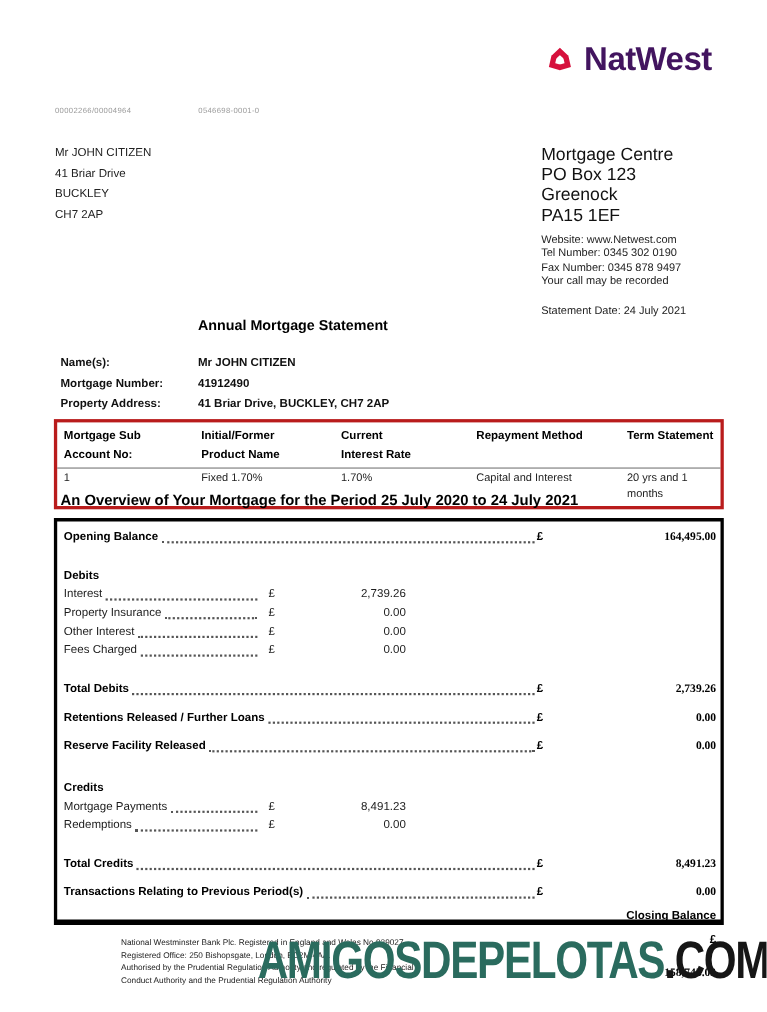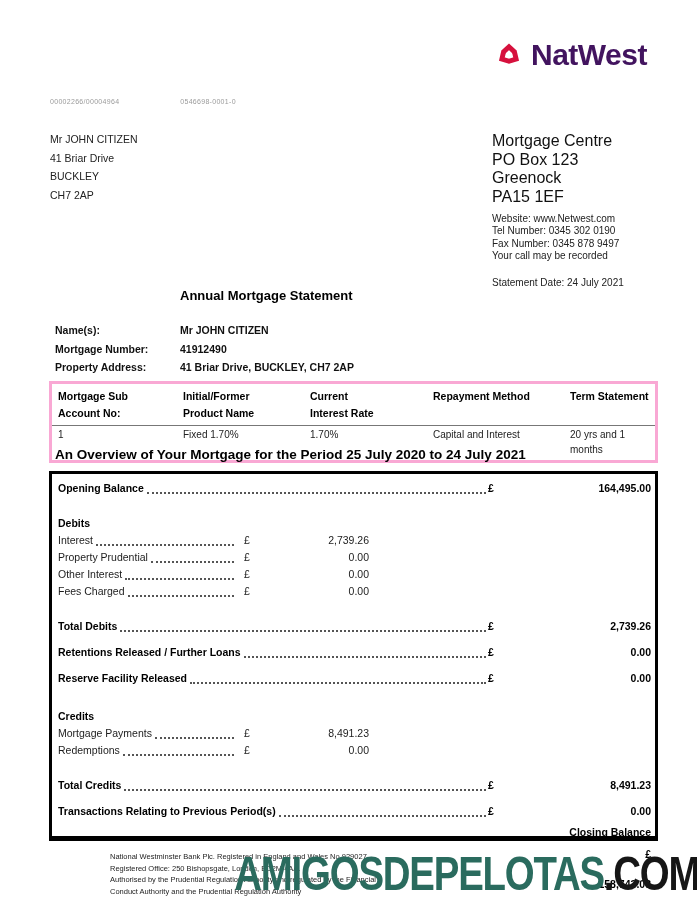--- a/index.html
+++ b/index.html
@@ -28,40 +28,40 @@
   .contact .info { margin-top:7px; font-size:10px; line-height:12.4px; color:#222; }
   .contact .stmt-date { margin-top:14px; font-size:10px; color:#222; }
 
   
   .doc-title { position:absolute; top:288px; left:180px; font-size:13px; font-weight:700; color:#000; }
   .fields { position:absolute; top:308px; left:55px;margin-top:13px; }
   .field-row { display:flex; font-size:10.5px; font-weight:700; line-height:18.5px; color:#111; }
   .field-row .f-label { width:125px; }
 
   
-  .acct-table { position:absolute; top:381px; left:49px; width:609px; border:3px solid #f9a8d4; background:#fff; }
+  .acct-table { position:absolute; top:381px; left:49px; width:609px; border:3px solid #b91c1c; background:#fff; }
   .acct-grid { display:grid; grid-template-columns:125px 127px 123px 137px 1fr; padding:4px 6px 2px 6px; }
   .acct-grid .hcell { font-size:10.5px; font-weight:700; line-height:16.5px; color:#000; }
   .acct-sep { border-top:1px solid #777; margin:2px 0 0 0; }
   .acct-data { display:grid; grid-template-columns:125px 127px 123px 137px 1fr; padding:1px 6px 3px 6px; }
   .acct-data .dcell { font-size:10px; line-height:15px; color:#222; }
 
   
   .ov-heading { position:absolute; top:447px; left:55px; font-size:13.5px; font-weight:700; color:#000; }
 
   
   .ov-box {
     position:absolute; top:471px; left:49px; width:609px; height:370px;
     border:3px solid #000; border-bottom-width:5px; padding:6px 4px 0 6px;
   }
   .ov-row { display:flex; align-items:flex-end; font-size:10.5px; line-height:17px; }
   .ov-row .lead { flex:1; border-bottom:2px dotted #555; margin:0 2px 3px 3px; }
   .ov-row.major { font-weight:700; color:#000; }
   .ov-row.major .cur { flex:0 0 30px; }
-  .ov-row.major .val { flex:0 0 133px; text-align:right; }
+  .ov-row.major .val { flex:0 0 133px; text-align:right;font-family:Liberation Serif, serif; }
   .ov-row.sub { font-weight:400; color:#1c1c1c; }
   .ov-row.sub .lw { flex:0 0 178px; display:flex; align-items:flex-end; }
   .ov-row.sub .lw .lead { flex:1; }
   .ov-row.sub .cur { flex:0 0 30px; margin-left:8px; }
   .ov-row.sub .val { flex:0 0 95px; text-align:right; }
   .ov-row.sub .fill { flex:1; }
   .ov-sec { font-size:10.5px; font-weight:700; line-height:17px; color:#000; }
   .mt-lg { margin-top:18px; }
   .mt-md { margin-top:9px; }
   .mt-sm { margin-top:4px;flex-direction:column; }
@@ -188,21 +188,21 @@
       <span class="lw">
           <span>Interest</span>
           <span class="lead"></span>
         </span>
       <span class="cur">£</span>
       <span class="val">2,739.26</span>
       <span class="fill"></span>
     </div>
     <div class="ov-row sub">
       <span class="lw">
-          <span>Property Prudential</span>
+          <span>Property Insurance</span>
           <span class="lead"></span>
         </span>
       <span class="cur">£</span>
       <span class="val">0.00</span>
       <span class="fill"></span>
     </div>
     <div class="ov-row sub">
       <span class="lw">
           <span>Other Interest</span>
           <span class="lead"></span>

